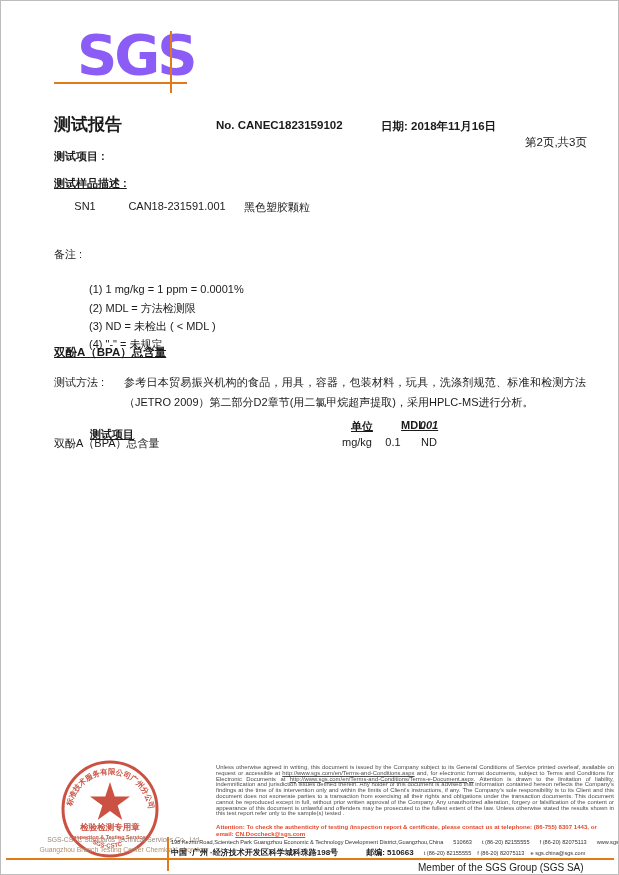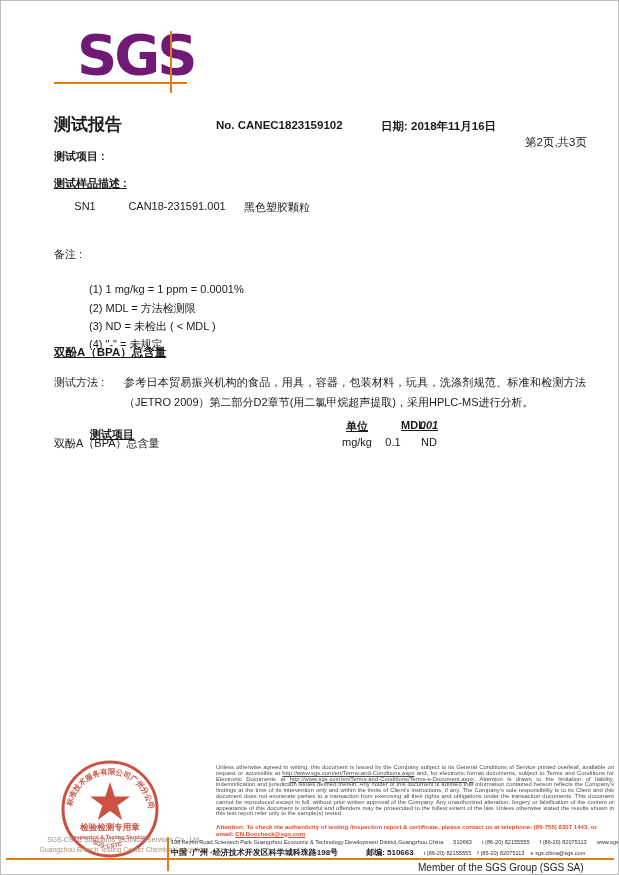--- a/index.html
+++ b/index.html
@@ -6,21 +6,21 @@
   html,body { background:#e9e9e9; }
   .page {
     position:relative; width:619px; height:875px; background:#ffffff;
     border:1px solid #bdbdbd; overflow:hidden;
     font-family:"Liberation Sans", sans-serif; color:#1a1a1a;
   }
   
   .logo-text {
     position:absolute; left:76px; top:26px;
     font-size:56px; font-weight:bold; letter-spacing:-3px;
-    color:#701a75; line-height:56px; font-family:"DejaVu Sans", sans-serif;
+    color:#8b5cf6; line-height:56px; font-family:"DejaVu Sans", sans-serif;
   }
   .logo-hline { position:absolute; left:53px; top:81px; width:133px; height:2px; background:#e07b17; }
   .logo-vline { position:absolute; left:169px; top:30px; width:2px; height:62px; background:#e07b17; }
   
   .report-title { position:absolute; left:53px; top:112px; font-size:17px; font-weight:bold; }
   .report-no   { position:absolute; left:215px; top:118px; font-size:11.5px; font-weight:bold; }
   .report-date { position:absolute; left:380px; top:118px; font-size:11.5px; font-weight:bold; }
   .report-page { position:absolute; left:524px; top:134px; font-size:11.5px; font-weight:normal; }
   .results-label { position:absolute; left:53px; top:148px; font-size:11px; font-weight:bold; }
   .sample-desc-heading { position:absolute; left:53px; top:175px; font-size:11px; font-weight:bold; text-decoration:underline; }
@@ -36,21 +36,21 @@
   .note-line { position:absolute; left:88px; font-size:11px;margin-top:19px; }
   .note-0 { top:263px; } .note-1 { top:281px; } .note-2 { top:299px; } .note-3 { top:317px; }
   
   .bpa-heading { position:absolute; left:53px; top:344px; font-size:11.5px; font-weight:bold; text-decoration:underline; }
   .method-label { position:absolute; left:53px; top:374px; font-size:11px; }
   .method-text  { position:absolute; left:123px; top:371px; width:462px; font-size:11px; line-height:20px; text-align:justify; }
   
   .rt-cell { position:absolute; font-size:11px; }
   .rt-head { font-weight:bold; text-decoration:underline; }
   .rt-item-h { left:57px;  top:426px;margin-left:32px; }
-  .rt-unit-h { left:340px; top:418px; width:32px; text-align:center; }
+  .rt-unit-h { left:340px; top:418px; width:32px; text-align:right; }
   .rt-mdl-h  { left:378px; top:418px; width:28px; text-align:center;margin-left:20px; }
   .rt-001-h  { left:414px; top:418px; width:28px; text-align:center; font-style:italic; }
   .rt-item   { left:53px;  top:435px; }
   .rt-unit   { left:340px; top:435px; width:32px; text-align:center; }
   .rt-mdl    { left:378px; top:435px; width:28px; text-align:center; }
   .rt-001    { left:414px; top:435px; width:28px; text-align:center; }
   
   .stamp { position:absolute; left:53px; top:755px; width:112px; height:106px; opacity:0.88; }
   .lab-line { position:absolute; left:38px; width:170px; text-align:center; font-size:6.8px; }
   .lab-line-1 { top:835px; color:#97897d; }

